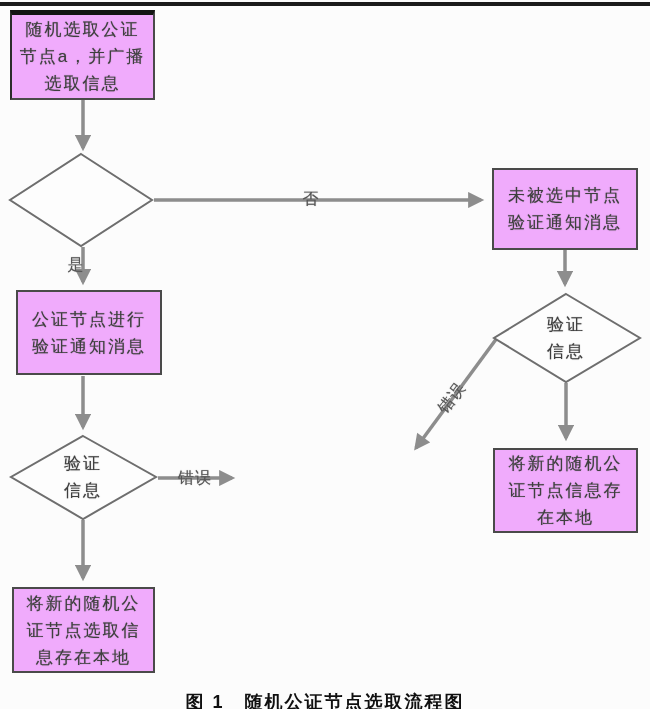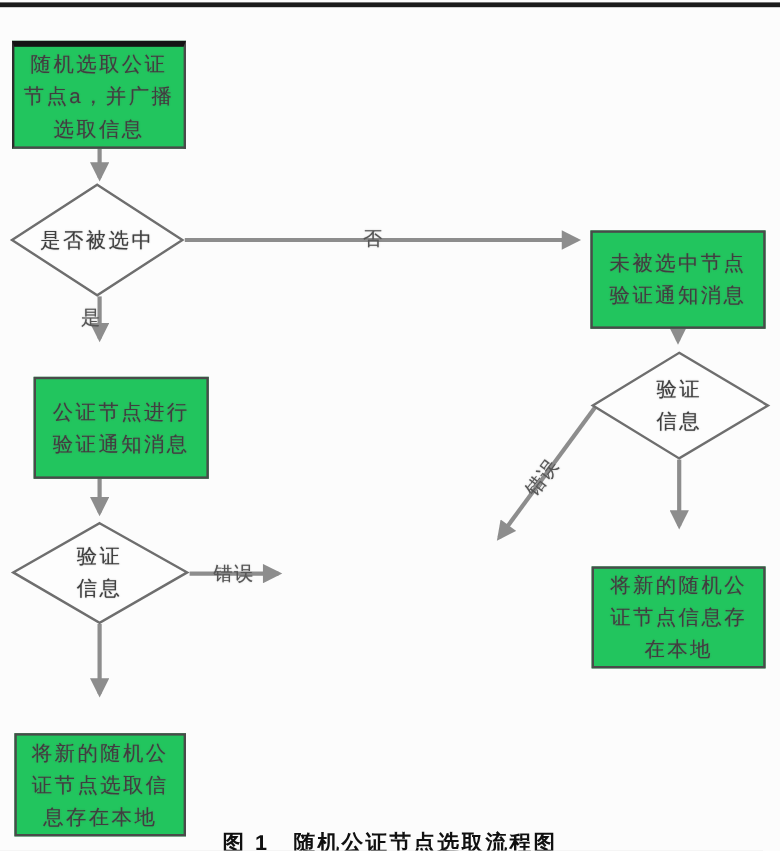--- a/index.html
+++ b/index.html
@@ -12,21 +12,21 @@
     position:absolute;left:0;top:2px;width:650px;height:4px;background:#1b1b1b;
   }
   svg.layer{position:absolute;left:0;top:0;width:650px;height:709px;}
   .node{
     position:absolute;display:flex;align-items:center;justify-content:center;
     text-align:center;color:#3f3f3f;
     font-size:17px;line-height:27px;letter-spacing:2px;
     text-shadow:0 0 1px rgba(90,90,90,.75);
   }
   .box{
-    border:2px solid #4a4a4a;background:#22c55e;margin-top:24px;
+    border:2px solid #4a4a4a;background:#f0abfc;
   }
   .box.start{border-top:5px solid #141414;border-left-color:#2c2c2c;}
   .ml{white-space:pre-line;}
   .dmtext{background:transparent;}
   .edge-label{
     position:absolute;color:#565656;font-size:16px;letter-spacing:1px;
     text-shadow:0 0 1px rgba(90,90,90,.7);
     display:flex;align-items:center;justify-content:center;
   }
   .edge-label.rot{transform:rotate(-53deg);}
@@ -63,23 +63,22 @@
       <polygon points="81,154 152,200 81,246 10,200"></polygon>
       <polygon points="83,436 156,477 83,519 11,477"></polygon>
       <polygon points="566,294 640,338 566,382 494,338"></polygon>
     </g>
   </svg>
 
   <div class="node box start ml" style="left:10px;top:10px;width:141px;height:83px;">随机选取公证
 节点a，并广播
 选取信息</div>
 
-  <div class="node dmtext" style="left:11px;top:178px;width:140px;height:44px;">是否被选中</div>
 
-  <div class="node box ml" style="left:28px;top:290px;width:142px;height:81px;">公证节点进行
+  <div class="node box ml" style="left:16px;top:290px;width:142px;height:81px;">公证节点进行
 验证通知消息</div>
 
   <div class="node dmtext ml" style="left:23px;top:448px;width:120px;height:58px;">验证
 信息</div>
 
   <div class="node box ml" style="left:12px;top:587px;width:139px;height:82px;">将新的随机公
 证节点选取信
 息存在本地</div>
 
 

